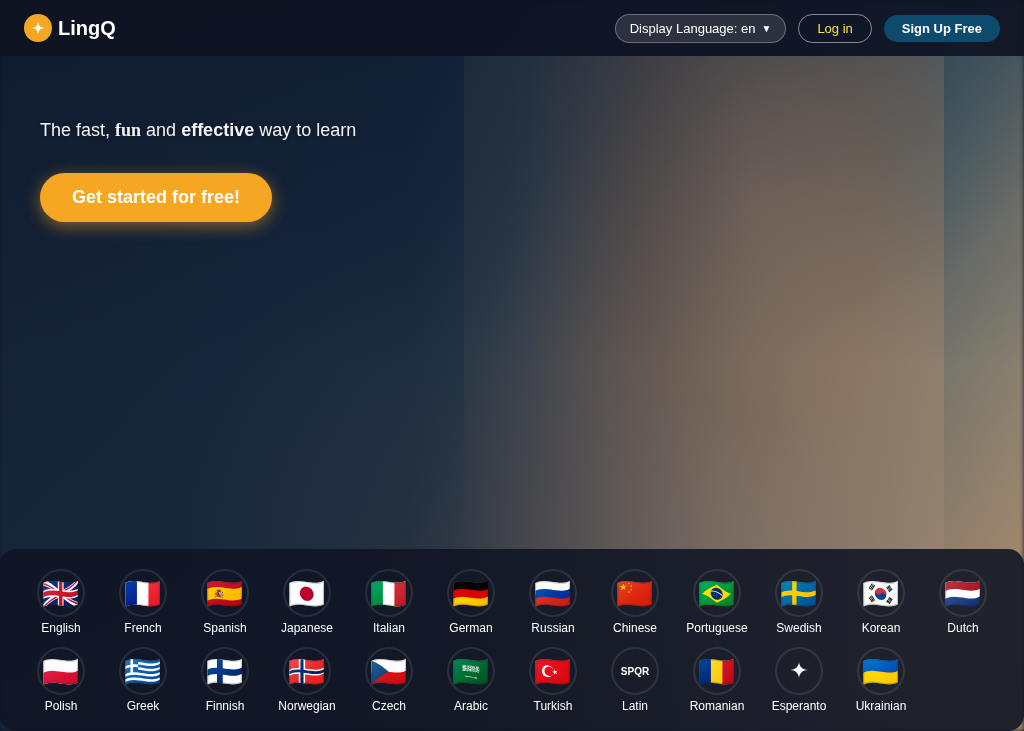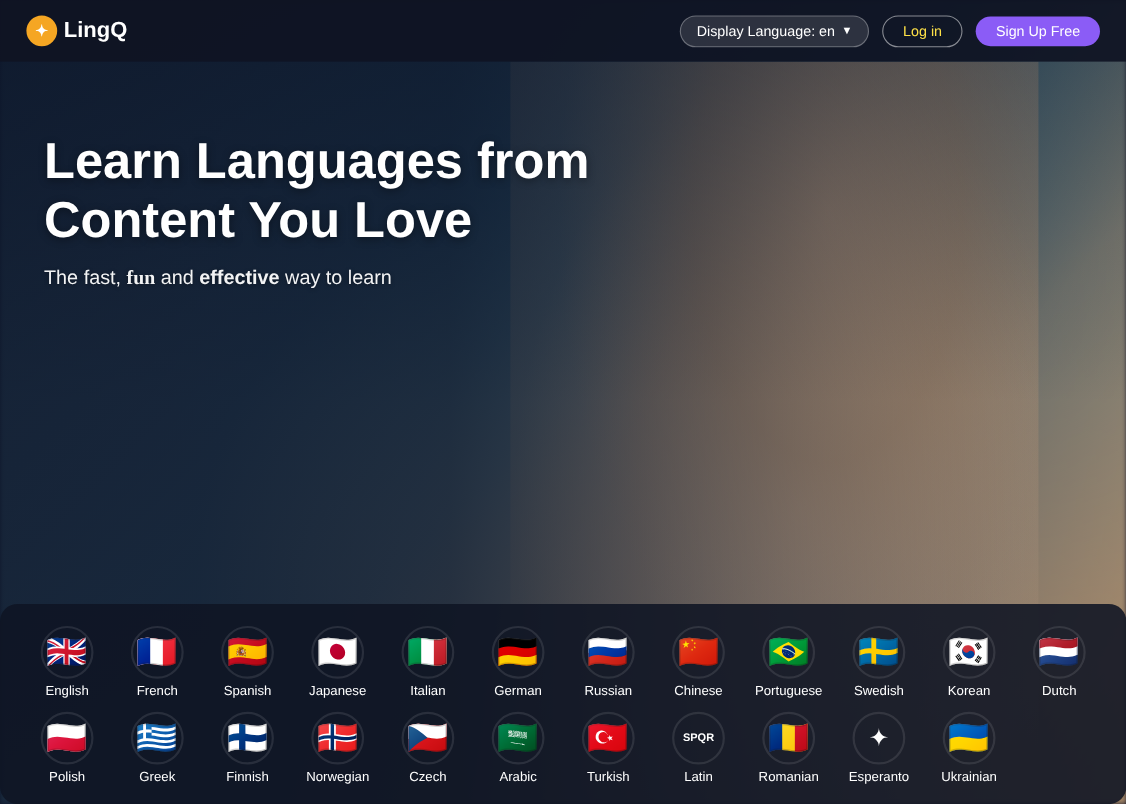--- a/index.html
+++ b/index.html
@@ -53,27 +53,27 @@
     .btn-login {
       background: transparent;
       border: 1px solid rgba(255,255,255,0.5);
       border-radius: 20px;
       color: #fde047;
       padding: 6px 18px;
       font-size: 13px;
       cursor: pointer;
     }
     .btn-signup {
-      background: #8b5cf6;
+      background: #0c4a6e;
       border: none;
       border-radius: 20px;
       color: #fff;
       padding: 6px 18px;
       font-size: 13px;
-      font-weight: 400;
+      font-weight: 700;
       cursor: pointer;
     }
 
     
     .hero {
       position: relative;
       width: 1024px;
       height: 731px;
       overflow: hidden;
     }
@@ -243,24 +243,24 @@
       <button class="lang-selector">
         <span>Display Language: en</span>
         <span class="arrow">▼</span>
       </button>
       <button class="btn-login">Log in</button>
       <button class="btn-signup">Sign Up Free</button>
     </div>
   </nav>
 
   <div class="hero-content">
-    <h1 class="hero-title">Learn Languages from Content You Love</h1>
     <p class="hero-subtitle">
       <span>The </span><span class="fast">fast</span><span>, </span><span class="fun">fun</span><span> and </span><span class="effective">effective</span><span> way to learn</span>
     </p>
+    <button class="btn-cta">Get started for free!</button>
   </div>
 
   <div class="lang-grid">
     <div class="lang-row" id="lang-row-1">
         <div class="lang-item">
           <div class="flag-circle flag-english"></div>
           <span class="lang-name">English</span>
         </div>
         <div class="lang-item">
           <div class="flag-circle flag-french"></div>

